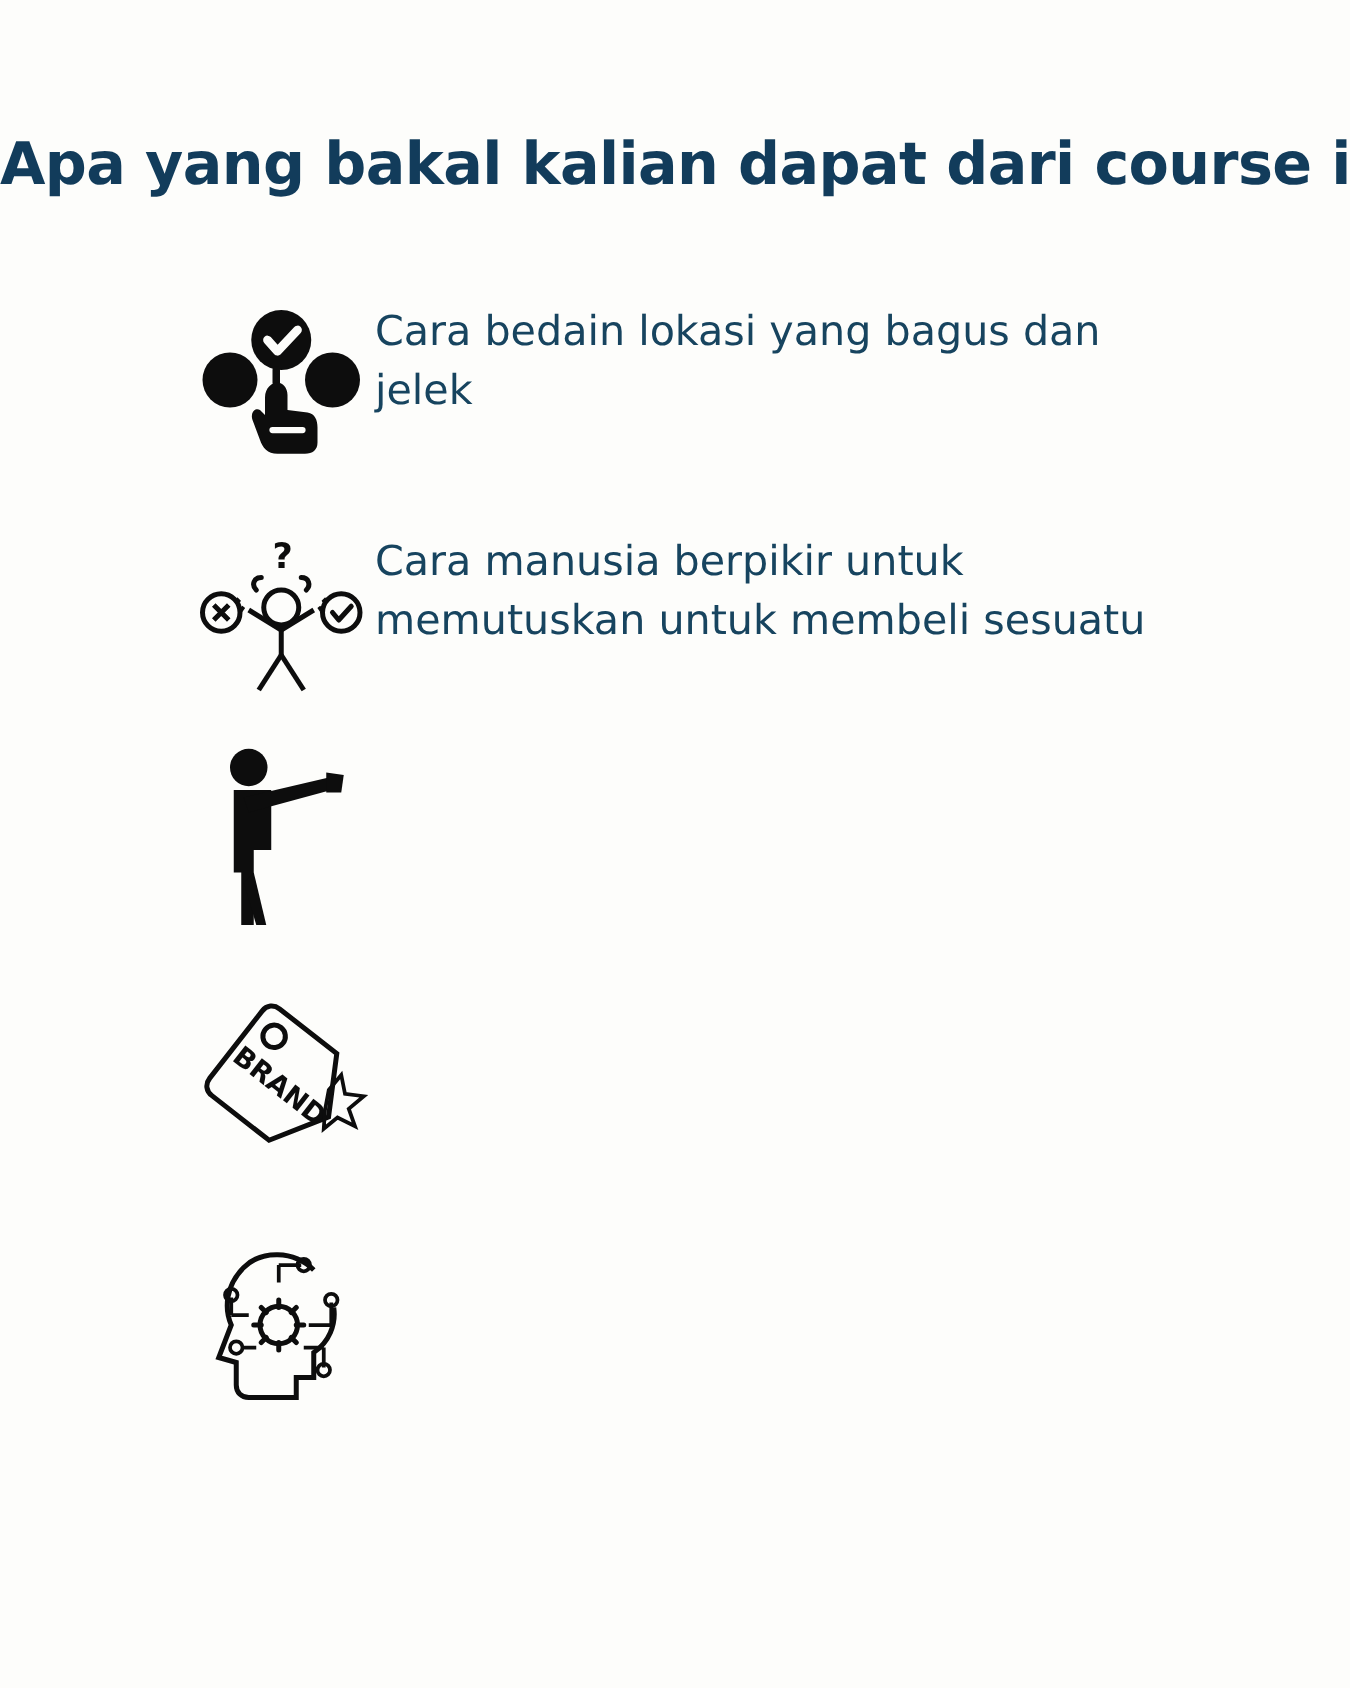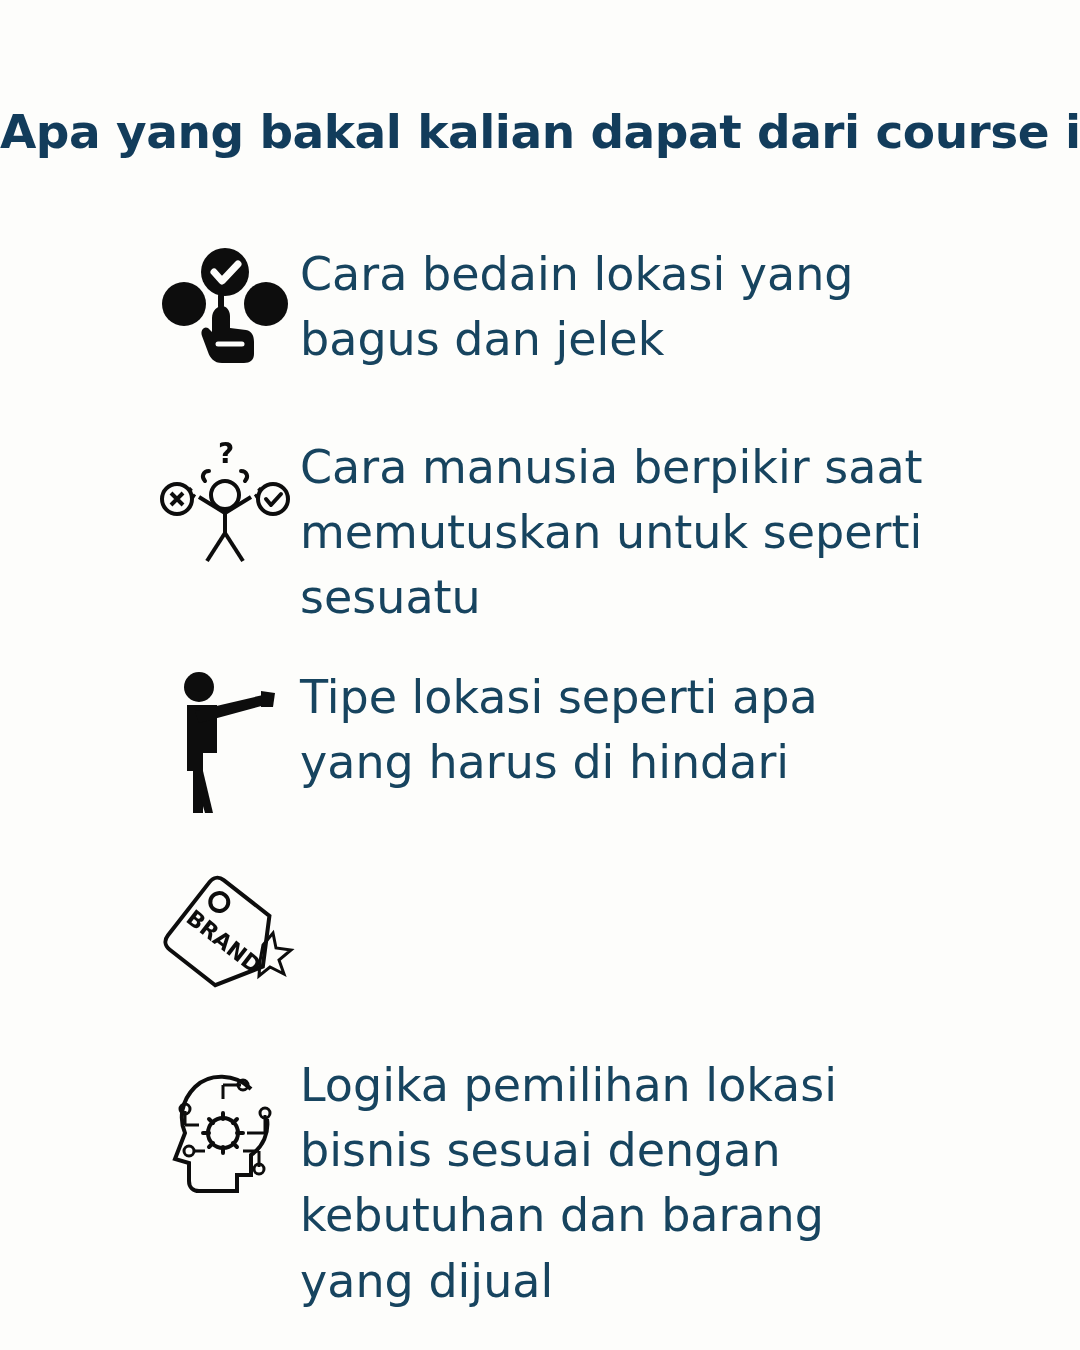--- a/index.html
+++ b/index.html
@@ -50,21 +50,21 @@
     display: flex;
     justify-content: center;
     align-items: flex-start;
     padding-top: 4px;
   }
   .icon-wrap svg {
     display: block;
   }
   .item-text {
     font-family: "DejaVu Sans", sans-serif;
-    font-size: 46px;
+    font-size: 33px;
     line-height: 1.42;
     color: #17445f;
     max-width: 640px;
     padding-top: 2px;
   }
   
   .item-1 { margin-bottom: 60px; }
   .item-2 { margin-bottom: 32px; }
   .item-3 { margin-bottom: 46px; }
   .item-4 { margin-bottom: 44px; }
@@ -107,34 +107,33 @@
           <circle cx="22" cy="62" r="15"></circle>
           <path d="M16 56 L28 68 M28 56 L16 68" stroke-width="4"></path>
           <circle cx="118" cy="62" r="15"></circle>
           <path d="M111 62 l5 6 l10 -11" stroke-width="4" stroke-linecap="round" stroke-linejoin="round"></path>
           <path d="M40 60 C34 56 34 52 38 50" stroke-dasharray="3 5"></path>
           <path d="M100 60 C106 56 106 52 102 50" stroke-dasharray="3 5"></path>
           <path d="M50 44 C46 40 48 34 54 34" stroke-linecap="round"></path>
           <path d="M90 44 C94 40 92 34 86 34" stroke-linecap="round"></path>
         </svg>
       </div>
-      <div class="item-text">Cara manusia berpikir saat memutuskan untuk seperti sesuatu</div>
+      <div class="item-text">Cara manusia berpikir untuk memutuskan untuk membeli sesuatu</div>
     </div>
 
     <div class="item item-3">
       <div class="icon-wrap">
         <svg width="120" height="150" viewBox="0 0 120 150" fill="none">
           <circle cx="34" cy="20" r="15" fill="#0d0d0d"></circle>
           <path d="M22 38 L52 38 L52 86 L38 86 L38 146 L28 146 L28 104 L22 104 Z" fill="#0d0d0d"></path>
           <path d="M38 104 L48 146 L40 146 L30 112 Z" fill="#0d0d0d"></path>
           <path d="M30 44 L98 28 L100 38 L34 56 Z" fill="#0d0d0d"></path>
           <path d="M96 24 L110 26 L108 40 L96 40 Z" fill="#0d0d0d"></path>
         </svg>
       </div>
-      <div class="item-text">Tipe lokasi seperti apa yang harus di hindari</div>
     </div>
 
     <div class="item item-4">
       <div class="icon-wrap">
         <svg width="140" height="140" viewBox="0 0 140 140" fill="none" stroke="#0d0d0d" stroke-width="4">
           <g transform="rotate(38 70 70)">
             <path d="M34 26 L92 26 L118 70 L92 114 L34 114 C28 114 24 110 24 104 L24 36 C24 30 28 26 34 26 Z"></path>
             <circle cx="44" cy="46" r="9"></circle>
             <text x="72" y="82" font-family="DejaVu Sans, sans-serif" font-size="22" font-weight="bold" fill="#0d0d0d" stroke="none" text-anchor="middle">BRAND</text>
           </g>
@@ -154,17 +153,16 @@
           <path d="M44 70 L30 70 M30 70 L30 56" stroke-width="3"></path>
           <circle cx="30" cy="54" r="5" stroke-width="3"></circle>
           <path d="M92 78 L110 78 M110 78 L110 60" stroke-width="3"></path>
           <circle cx="110" cy="58" r="5" stroke-width="3"></circle>
           <path d="M88 96 L104 96 M104 96 L104 112" stroke-width="3"></path>
           <circle cx="104" cy="114" r="5" stroke-width="3"></circle>
           <path d="M50 96 L38 96" stroke-width="3"></path>
           <circle cx="34" cy="96" r="5" stroke-width="3"></circle>
         </svg>
       </div>
-      <div class="item-text">Logika pemilihan lokasi bisnis sesuai dengan kebutuhan dan barang yang dijual</div>
     </div>
 
   </div>
 </div>
 
 </body></html>

